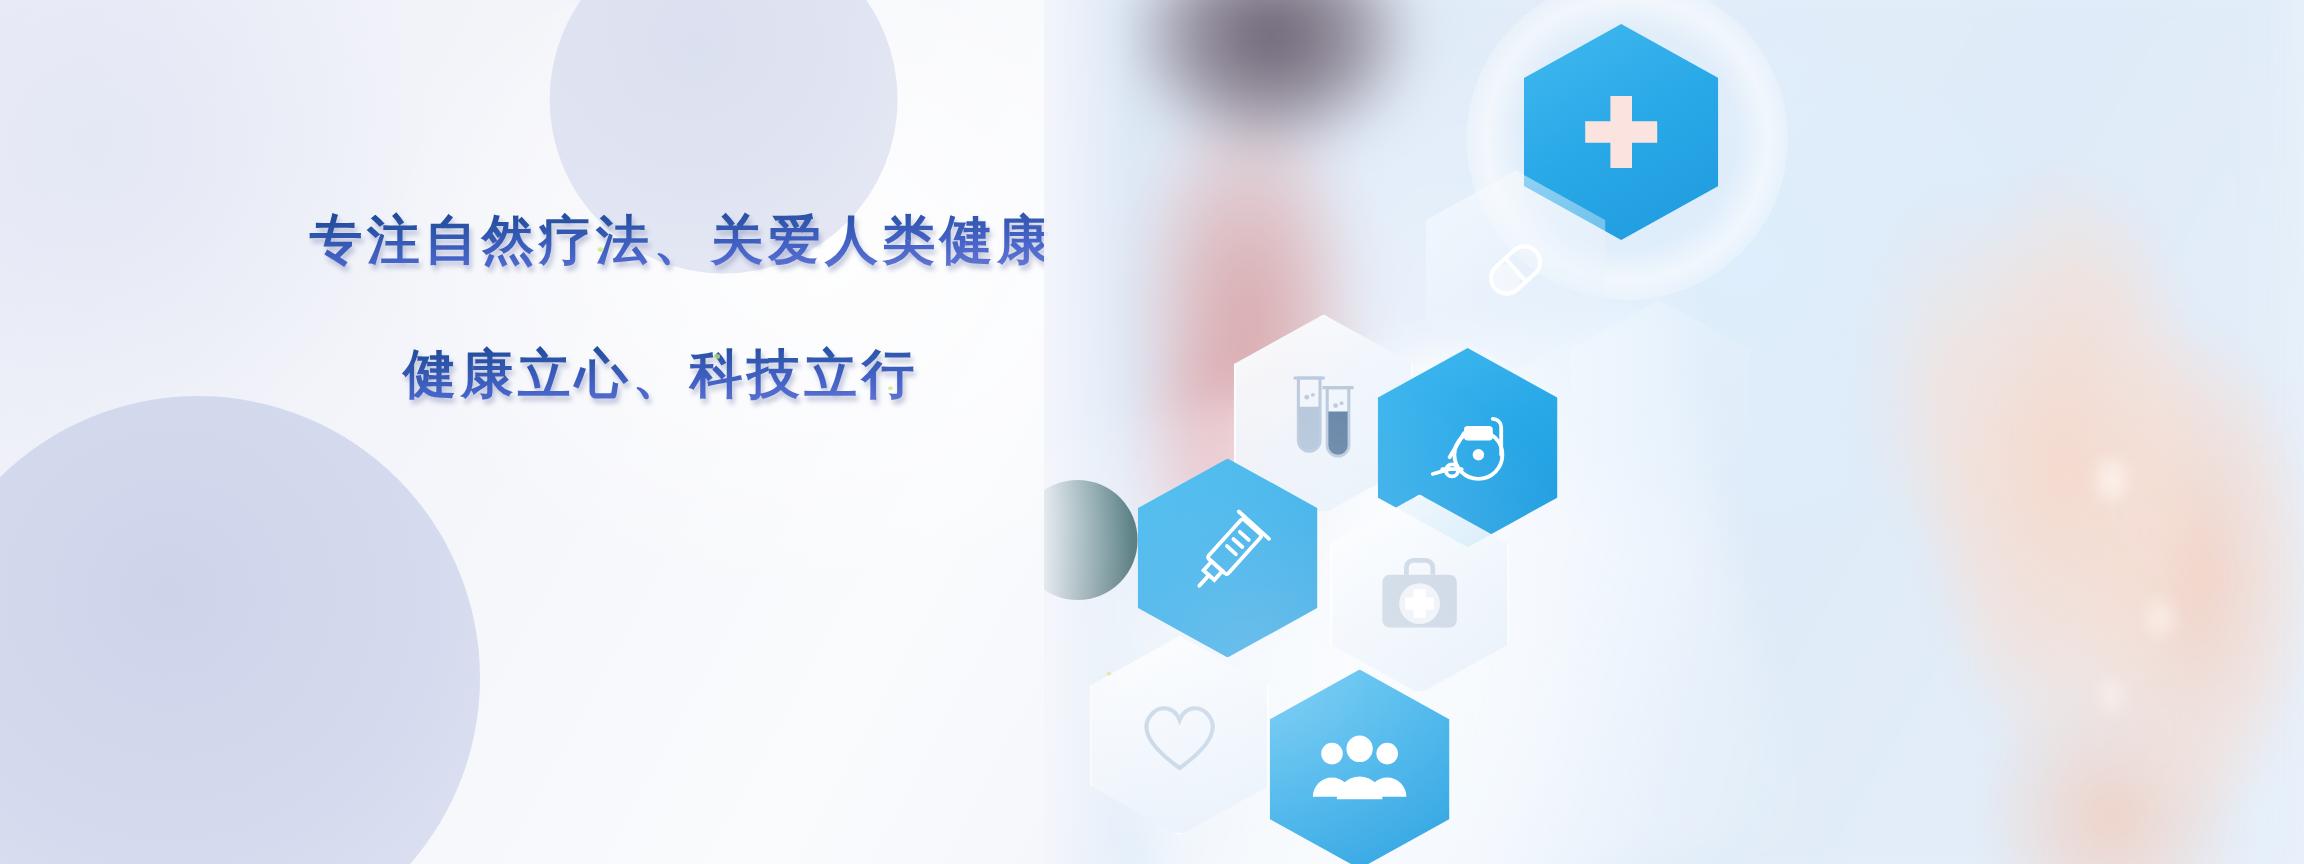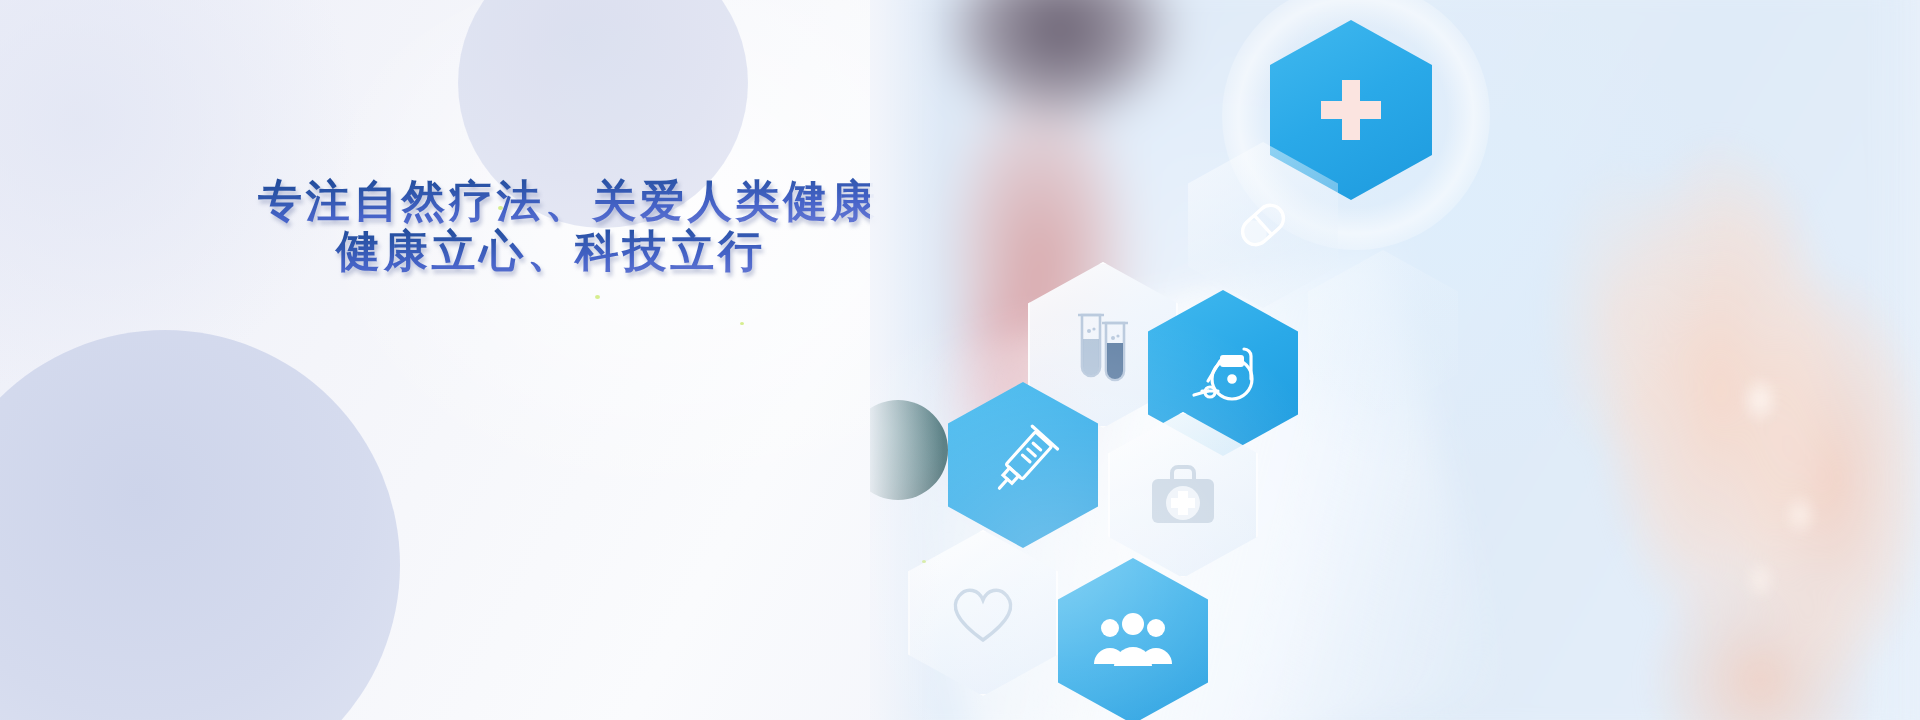--- a/index.html
+++ b/index.html
@@ -68,20 +68,21 @@
   }
   #headline-line-1 {
     font-size:44px;
     line-height:50px;
     padding-left:258px;
   }
   #headline-line-2 {
     font-size:44px;
     line-height:50px;
     padding-left:336px;
+    margin-top:62px;
   }
 
   
   #photo-panel {
     position:absolute;
     left:870px; top:0;
     width:1050px; height:720px;
     overflow:hidden;
   }
 

